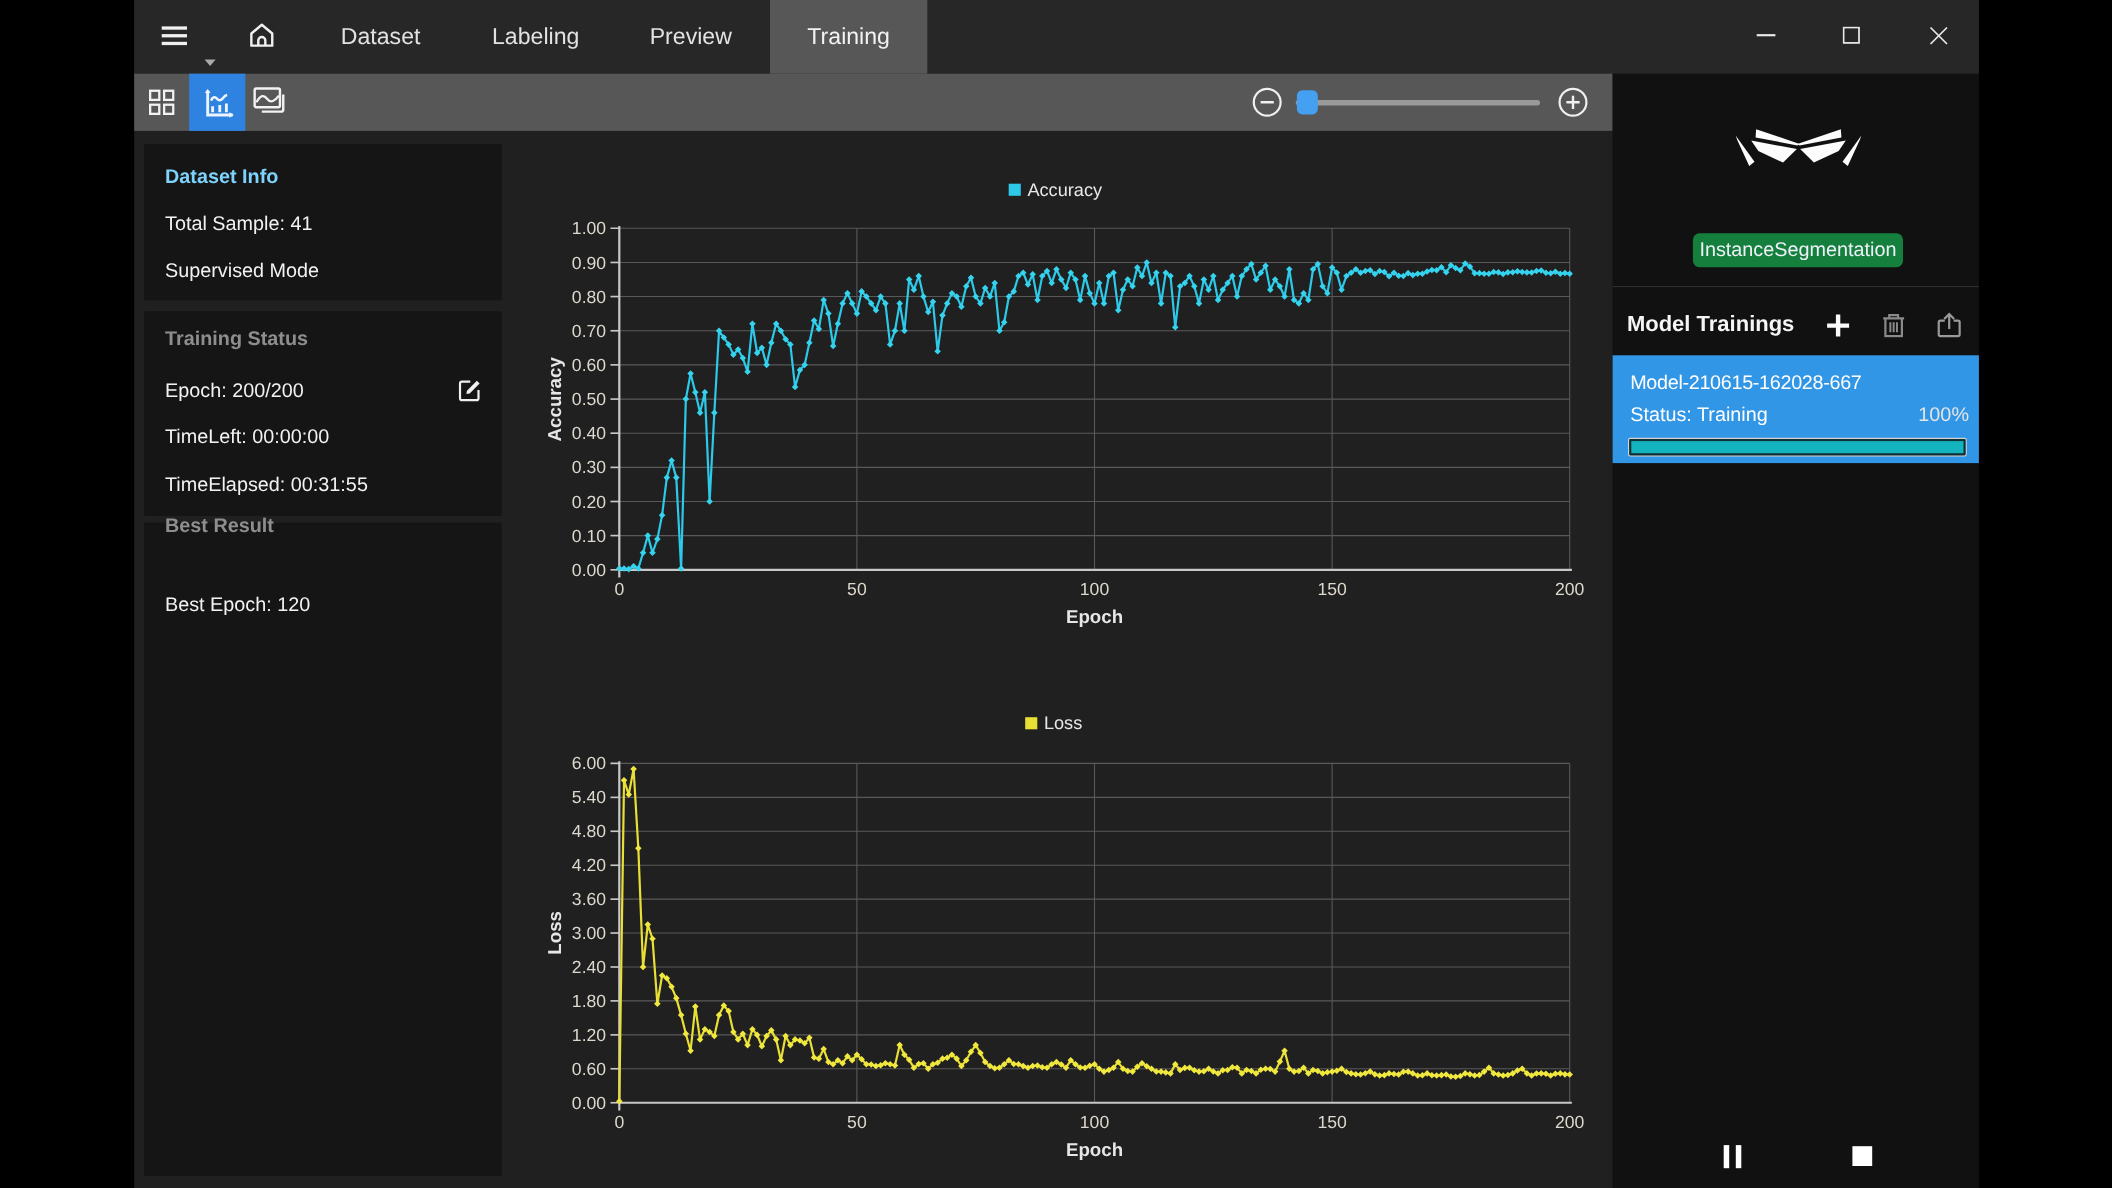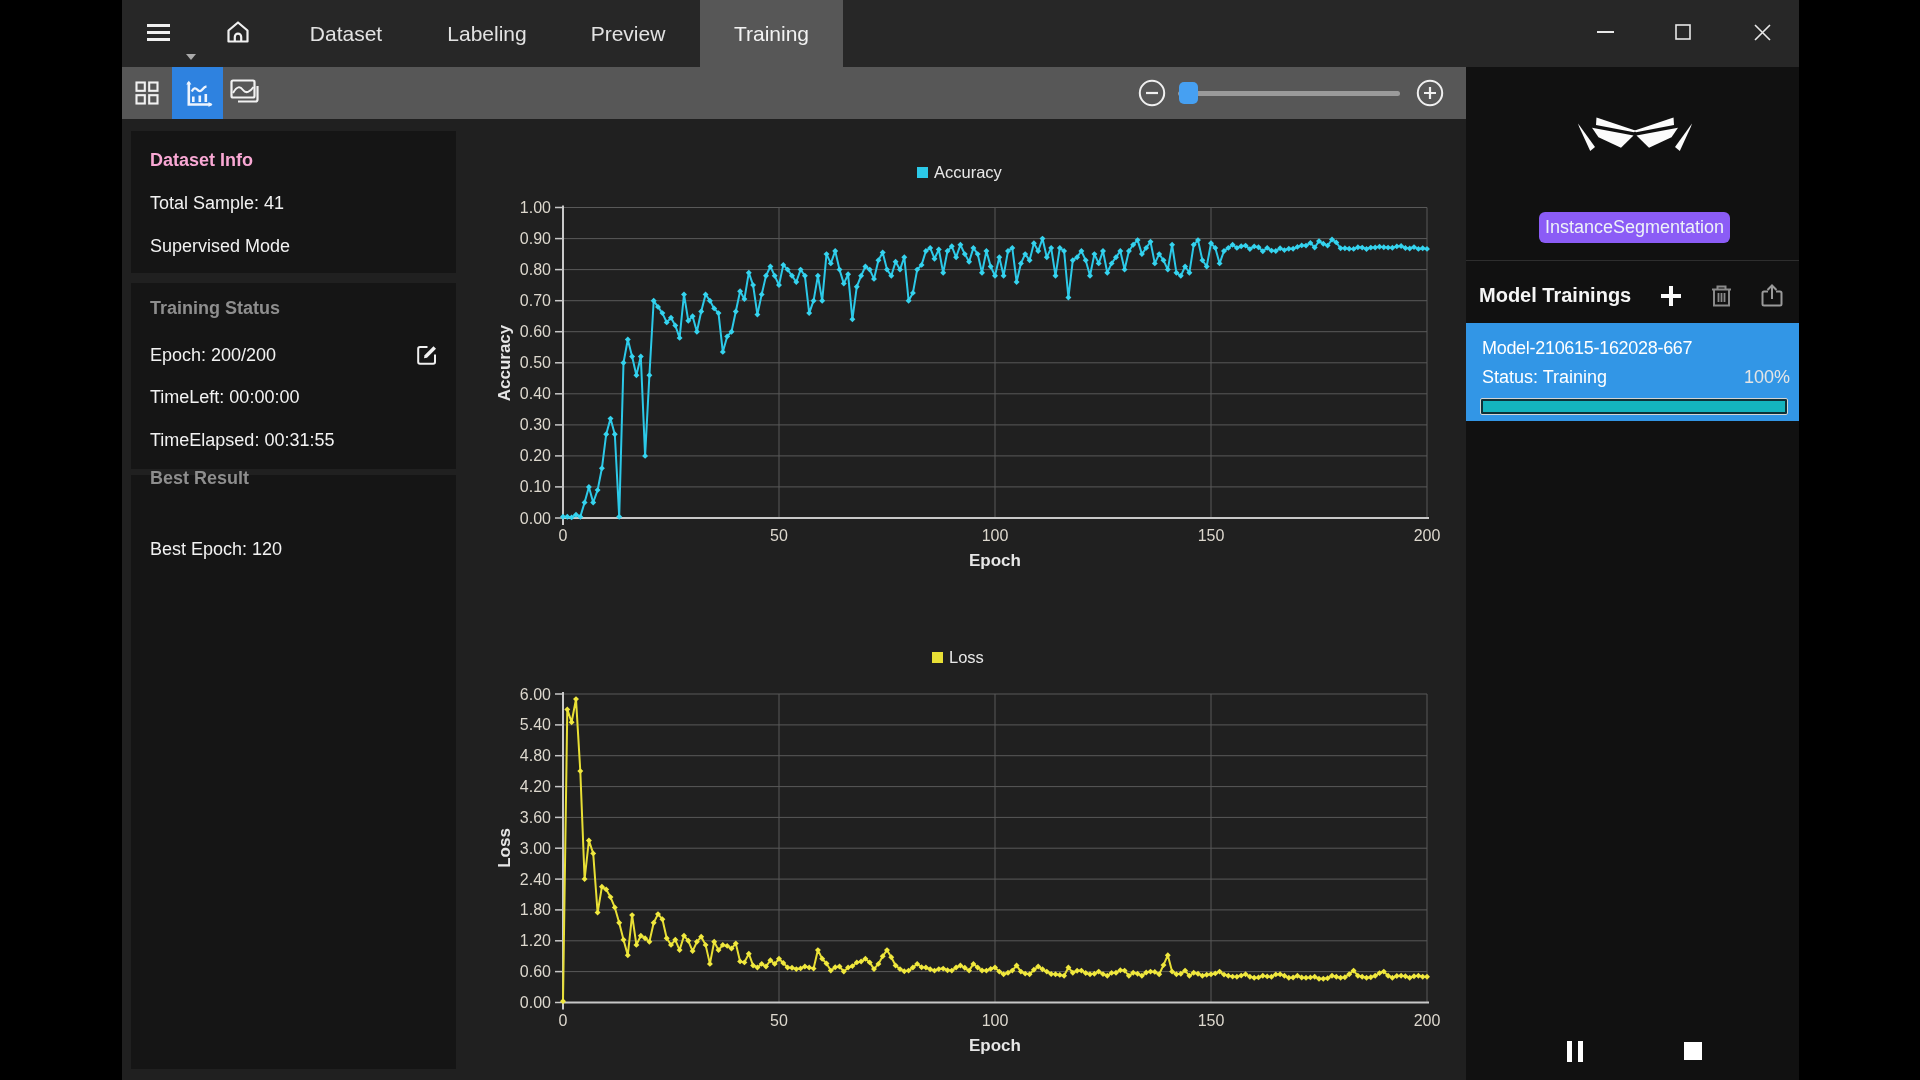--- a/index.html
+++ b/index.html
@@ -67,21 +67,21 @@
   <div class="abs" style="left:1057px;top:82px;width:19px;height:22px;background:#46a0f2;border-radius:5px"></div>
   <svg class="abs" style="left:1294px;top:79px" width="28" height="28" viewBox="0 0 28 28">
     <circle cx="14" cy="14" r="12.2" fill="none" stroke="#f0f0f0" stroke-width="2"></circle>
     <path d="M8 14 H20 M14 8 V20" stroke="#f0f0f0" stroke-width="2.2"></path>
   </svg>
 
   <div class="abs" style="left:9px;top:131px;width:325px;height:142px;background:#151515"></div>
   <div class="abs" style="left:9px;top:283px;width:325px;height:186px;background:#151515"></div>
   <div class="abs" style="left:9px;top:475px;width:325px;height:594px;background:#151515"></div>
 
-  <div class="abs" style="left:28px;top:150px;color:#f9a8d4;font-size:18px;font-weight:bold">Dataset Info</div>
+  <div class="abs" style="left:28px;top:150px;color:#7dd3fc;font-size:18px;font-weight:bold">Dataset Info</div>
   <div class="abs" style="left:28px;top:193px;color:#f2f2f2;font-size:18px">Total Sample: 41</div>
   <div class="abs" style="left:28px;top:236px;color:#f2f2f2;font-size:18px">Supervised Mode</div>
 
   <div class="abs" style="left:28px;top:298px;color:#8e8e8e;font-size:18px;font-weight:bold">Training Status</div>
   <div class="abs" style="left:28px;top:345px;color:#f2f2f2;font-size:18px">Epoch: 200/200</div>
   <div class="abs" style="left:28px;top:387px;color:#f2f2f2;font-size:18px">TimeLeft: 00:00:00</div>
   <div class="abs" style="left:28px;top:430px;color:#f2f2f2;font-size:18px">TimeElapsed: 00:31:55</div>
   <svg class="abs" style="left:293px;top:343px" width="24" height="24" viewBox="0 0 24 24">
     <path d="M12.5 4 H5 a1.8 1.8 0 0 0 -1.8 1.8 V19 a1.8 1.8 0 0 0 1.8 1.8 h13.2 A1.8 1.8 0 0 0 20 19 V11.5" fill="none" stroke="#f0f0f0" stroke-width="2"></path>
     <path d="M9.5 12.2 L18.5 3.2 L21 5.7 L12 14.7 L9 15.2 Z" fill="#f0f0f0"></path>
@@ -95,21 +95,21 @@
   <svg class="abs" style="left:1453px;top:114px" width="120" height="40" viewBox="0 0 120 40">
     <g fill="#fcfcfc">
       <polygon points="3,9.5 20,33 15.2,37 4.2,13"></polygon>
       <polygon points="21.5,3.5 61,16.8 59,18.2 21,11"></polygon>
       <polygon points="17,13.7 58.5,21.5 46,33.8 23.5,23.3"></polygon>
       <polygon points="117,9.5 100,33 104.8,37 115.8,13"></polygon>
       <polygon points="98.5,3.5 59,16.8 61,18.2 99,11"></polygon>
       <polygon points="103,13.7 61.5,21.5 74,33.8 96.5,23.3"></polygon>
     </g>
   </svg>
-  <div class="abs" style="left:1417px;top:212px;width:191px;height:31px;background:#8b5cf6;border-radius:6px;text-align:center;line-height:31px;color:#eef2f8;font-size:18px">InstanceSegmentation</div>
+  <div class="abs" style="left:1417px;top:212px;width:191px;height:31px;background:#15803d;border-radius:6px;text-align:center;line-height:31px;color:#eef2f8;font-size:18px">InstanceSegmentation</div>
   <div class="abs" style="left:1344px;top:260px;width:333px;height:1px;background:#2e2e2e"></div>
 
   <div class="abs" style="left:1357px;top:284px;color:#f5f5f5;font-size:20px;font-weight:bold">Model Trainings</div>
   <svg class="abs" style="left:1538px;top:285px" width="22" height="22" viewBox="0 0 22 22">
       <path d="M11 1 V21 M1 11 H21" stroke="#fafafa" stroke-width="4"></path>
     </svg>
   <svg class="abs" style="left:1589px;top:285px" width="21" height="22" viewBox="0 0 21 22">
     <g stroke="#8a8a8a" fill="none">
       <path d="M1 4.5 H20" stroke-width="2"></path>
       <path d="M6.5 4 V1.5 H14.5 V4" stroke-width="2"></path>

